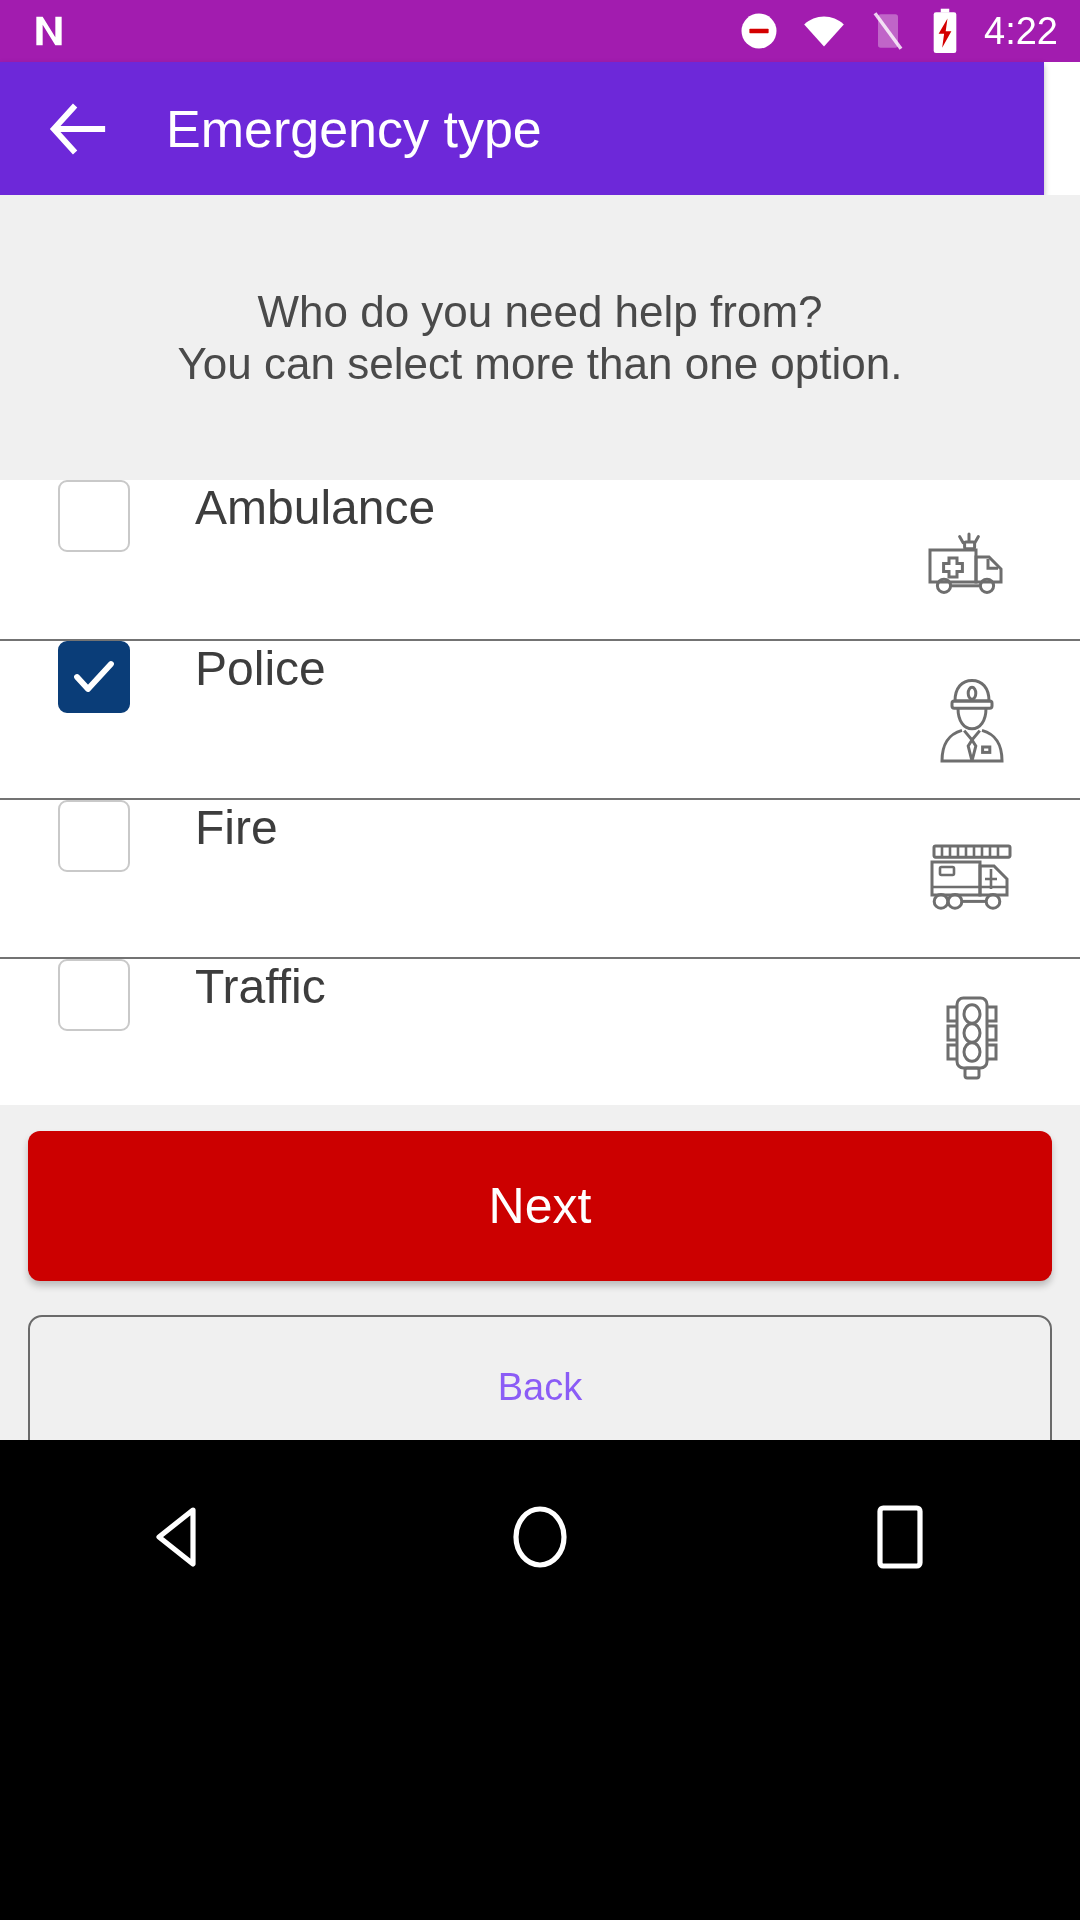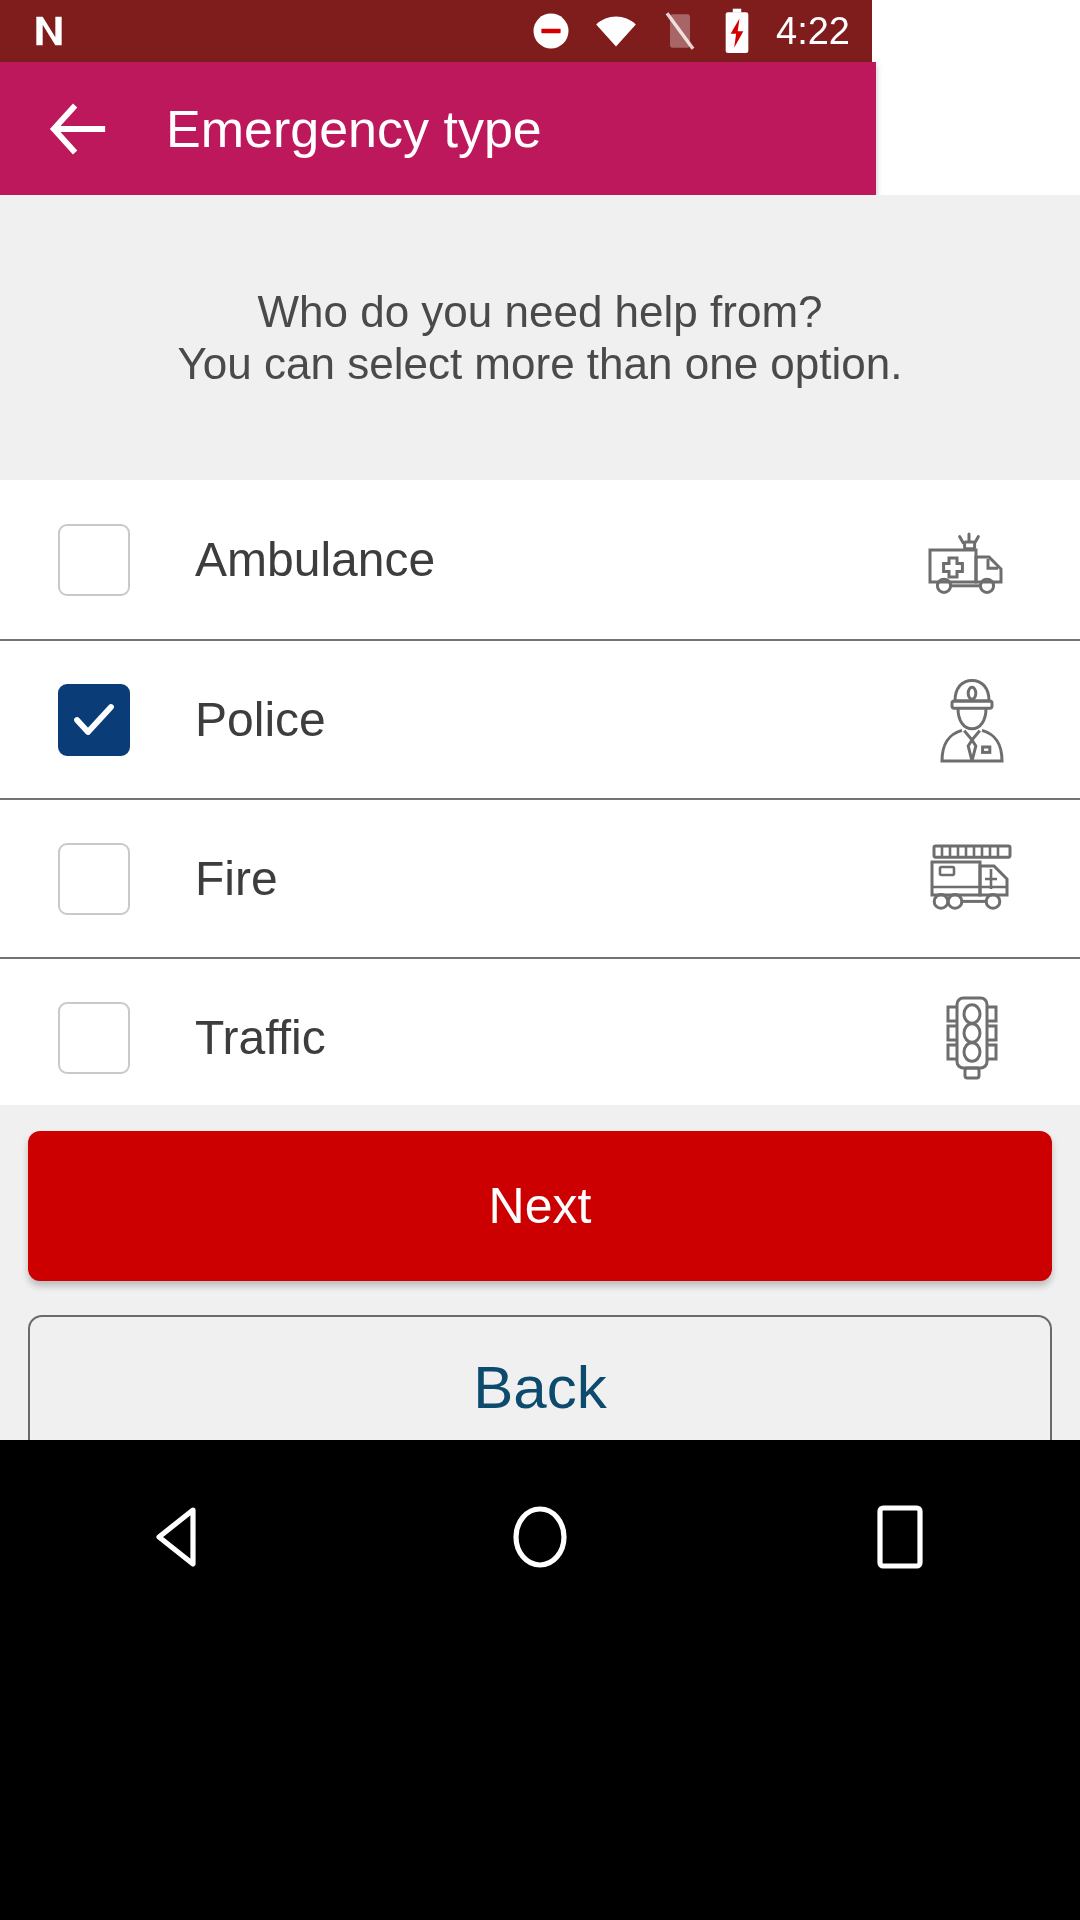--- a/index.html
+++ b/index.html
@@ -6,36 +6,36 @@
   html, body {
     width:1080px; height:1920px;
     background:#ffffff;
     font-family:"Liberation Sans", sans-serif;
     overflow:hidden;
   }
   #screen { position:relative; width:1080px; height:1920px; overflow:hidden; }
 
   
   .statusbar{
-    position:absolute; top:0; left:0; width:872px; height:62px;
-    background:#7f1d1d; display:flex; align-items:center;
+    position:absolute; top:0; left:0; width:1080px; height:62px;
+    background:#a21caf; display:flex; align-items:center;
     padding:0 22px 0 30px;
   }
   .sb-logo{ width:38px; height:38px; position:relative; }
   .sb-spacer{ flex:1; }
   .sb-icon{ margin-left:22px; display:flex; align-items:center; justify-content:center; }
   .sb-time{
     color:#fff; font-size:38px; font-weight:400; margin-left:24px;
     letter-spacing:0px; line-height:1;
   }
 
   
   .appbar{
-    position:absolute; top:62px; left:0; width:876px; height:133px;
-    background:#be185d; display:flex; align-items:center;
+    position:absolute; top:62px; left:0; width:1044px; height:133px;
+    background:#6d28d9; display:flex; align-items:center;
     box-shadow:0 3px 6px rgba(0,0,0,0.28);
   }
   .back-arrow{ width:96px; margin-left:30px; display:flex; align-items:center; justify-content:center; }
   .appbar-title{
     color:#ffffff; font-size:52px; font-weight:400;
     margin-left:40px; letter-spacing:0px;
   }
 
   
   .instructions{
@@ -47,21 +47,21 @@
     color:#4a4a4a; font-size:44px; line-height:1.17; font-weight:400;
   }
 
   
   .list{
     position:absolute; top:480px; left:0; width:1080px; height:630px;
     background:#ffffff; overflow:hidden;
   }
   .row{
     position:relative; height:159px; width:1080px;
-    display:flex; align-items:center; background:#ffffff;
+    display:flex; align-items:flex-start; background:#ffffff;
   }
   .row + .row{ border-top:2px solid #737373; }
   .cb{
     width:72px; height:72px; margin-left:58px; flex:none;
     border-radius:9px; display:flex; align-items:center; justify-content:center;
     background:#ffffff; border:2px solid #c9c9c9;
   }
   .cb.checked{ background:#0a3d78; border:2px solid #0a3d78; }
   .row-label{
     margin-left:65px; font-size:48px; color:#3d3d3d; font-weight:400;
@@ -80,21 +80,21 @@
   .btn-next{
     width:1024px; height:150px; margin:0 auto;
     background:#cc0000; border:none; border-radius:12px;
     color:#ffffff; font-size:50px; font-family:inherit;
     display:flex; align-items:center; justify-content:center;
     box-shadow:0 5px 7px rgba(0,0,0,0.22);
   }
   .btn-back{
     width:1024px; height:144px; margin:34px auto 0 auto;
     background:#f0f0f0; border:2px solid #6a6a6a; border-radius:14px;
-    color:#0c4a6e; font-size:60px; font-family:inherit;
+    color:#8b5cf6; font-size:38px; font-family:inherit;
     display:flex; align-items:center; justify-content:center;
   }
 
   
   .navbar{
     position:absolute; left:0; top:1440px; width:1080px; height:480px;
     background:#000000; display:flex; align-items:flex-start;
     justify-content:space-around; padding-top:42px;
   }
   .navbar .nav-btn{ width:160px; height:110px; display:flex; align-items:center; justify-content:center; }

